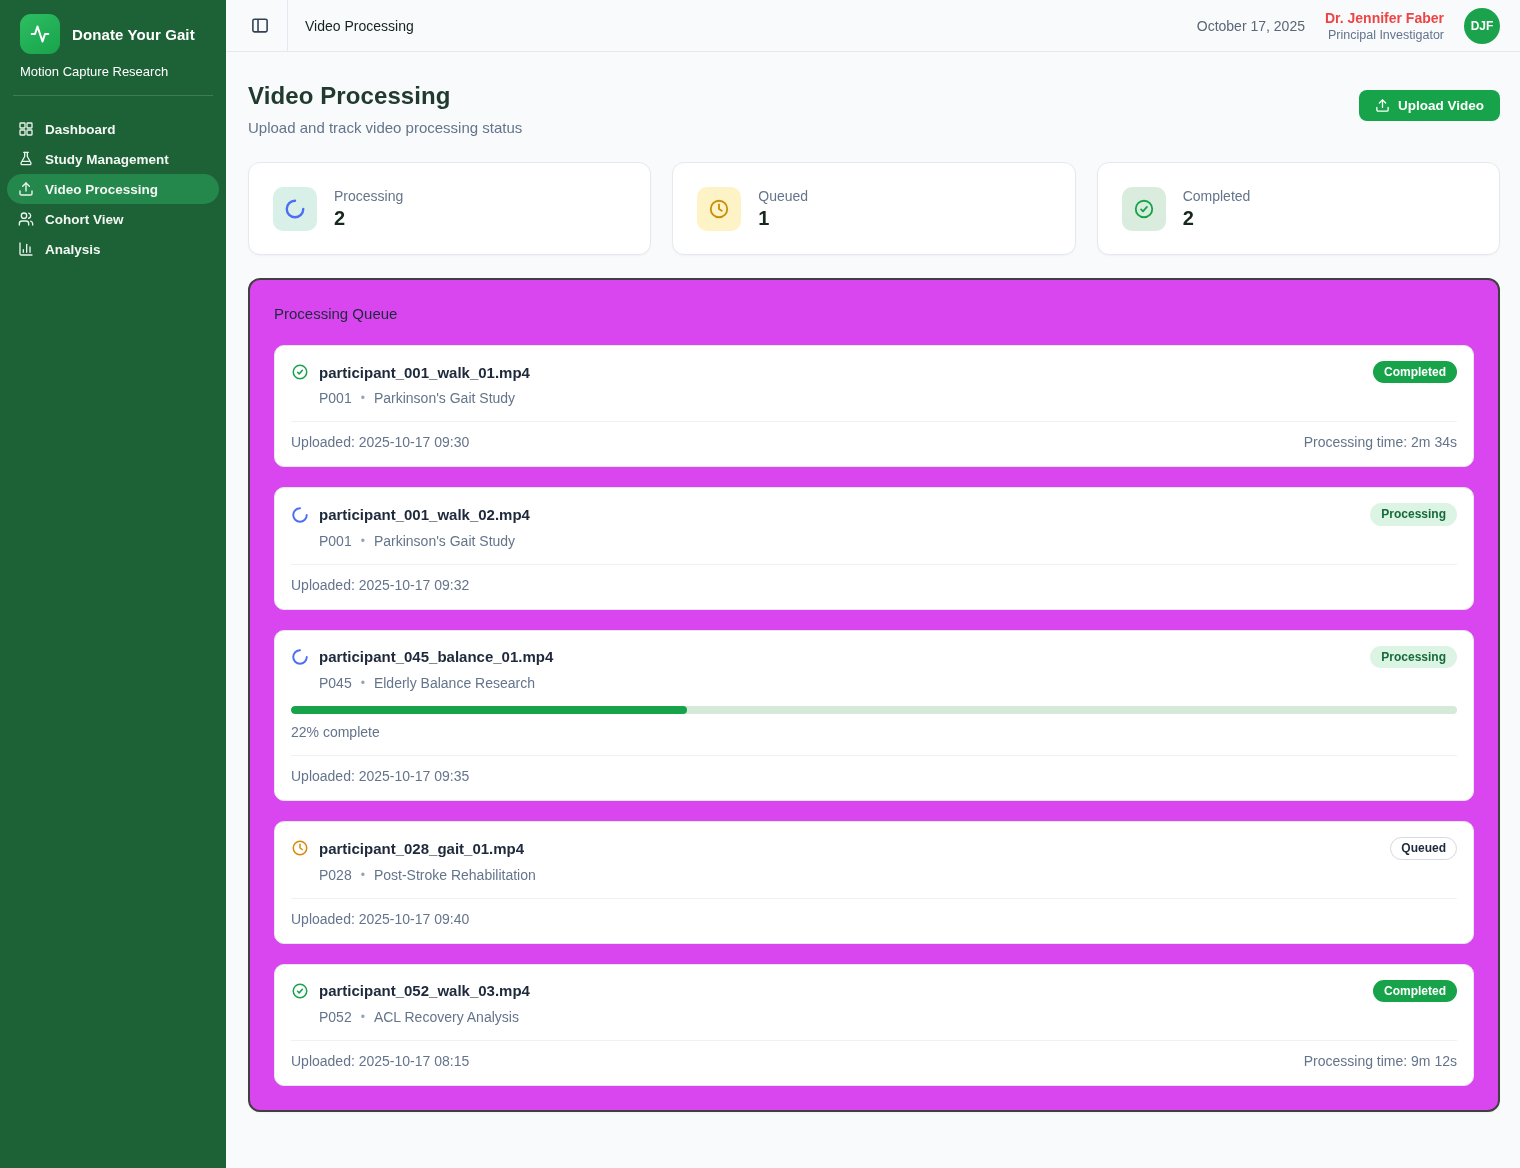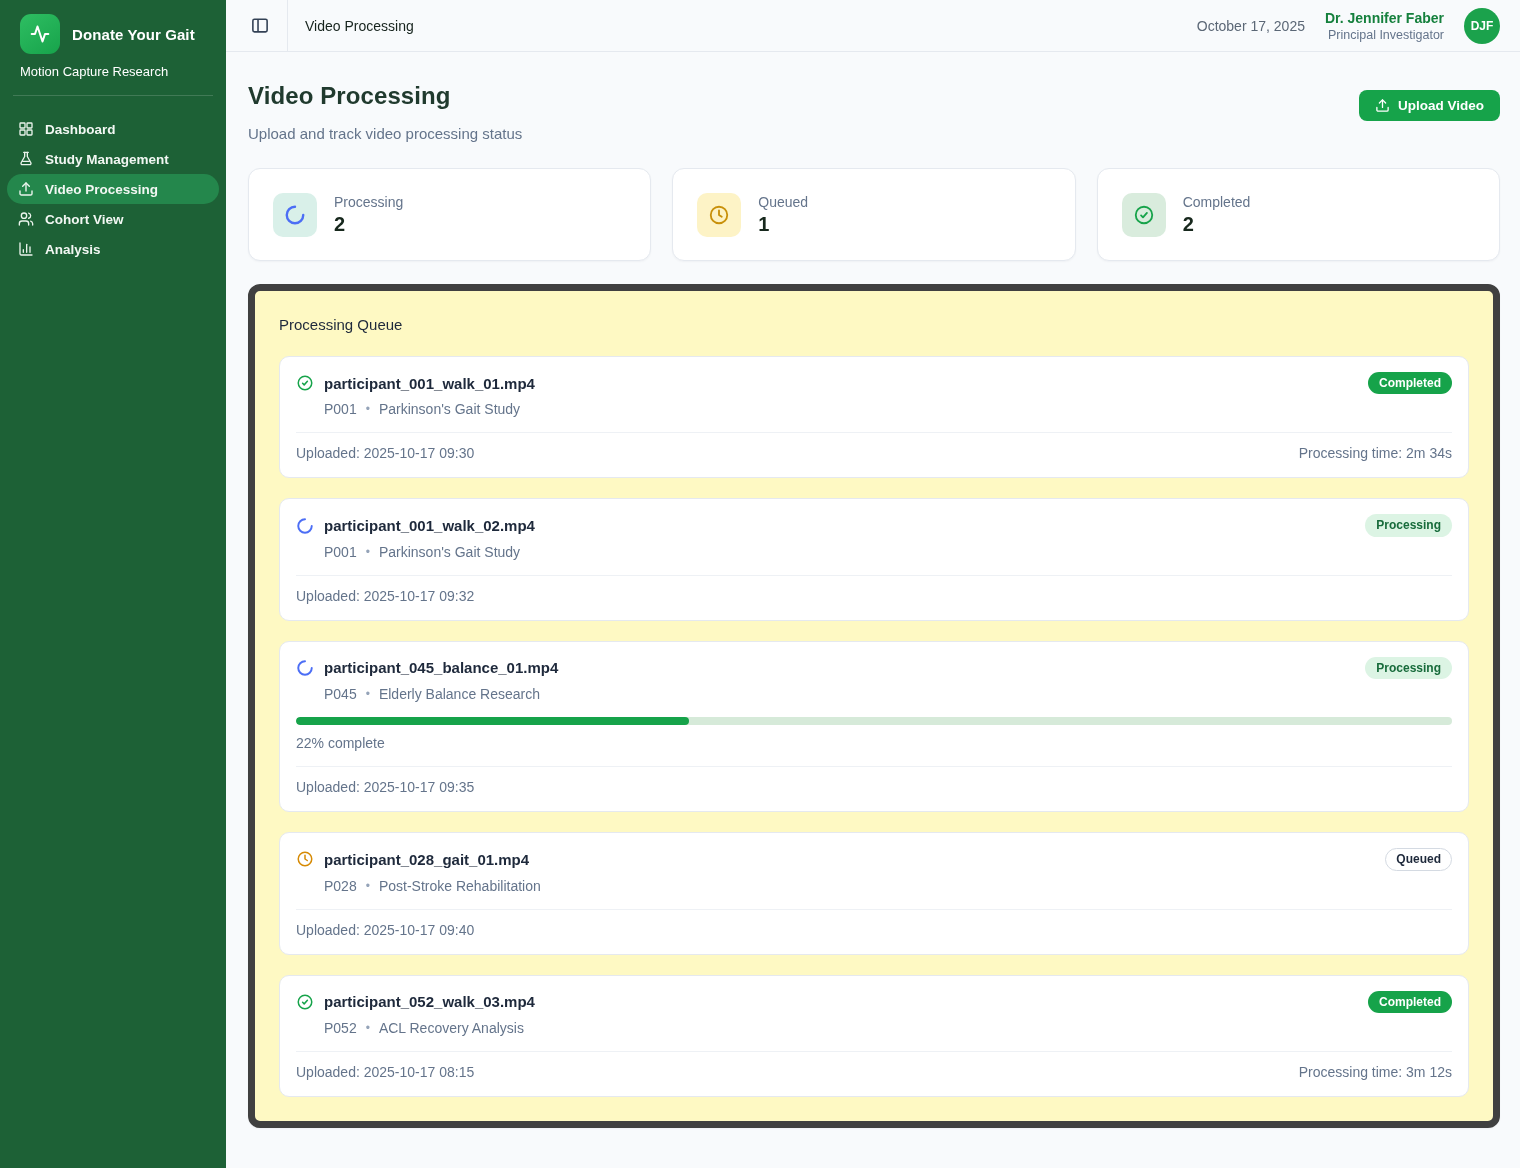--- a/index.html
+++ b/index.html
@@ -48,34 +48,34 @@
     background:#f8fafc; border-bottom:1px solid #e5e9ef;
     display:flex; align-items:center;
     padding:0 20px 0 24px;
   }
   .panel-btn { width:20px; height:19px; color:#334155; cursor:pointer; }
   .topbar-vdiv { width:1px; align-self:stretch; background:#e5e9ef; margin-left:17px; }
   .crumb { margin-left:17px; font-size:14px; font-weight:500; color:#16231d; }
   .topbar-right { margin-left:auto; display:flex; align-items:center; gap:20px; }
   .topbar-date { font-size:14px; color:#5b6776; }
   .user-meta { text-align:right; }
-  .user-name { font-size:14px; font-weight:600; color:#15803d; }
+  .user-name { font-size:14px; font-weight:600; color:#ef4444; }
   .user-role { font-size:12.5px; color:#64748b; margin-top:2px; }
   .avatar {
     width:36px; height:36px; border-radius:50%;
     background:#1ba24c; color:#fff;
     font-size:12px; font-weight:700;
     display:flex; align-items:center; justify-content:center;
     cursor:pointer;
   }
 
   .content { padding:30px 20px 0 22px; flex:1; overflow:hidden; }
   .page-head { display:flex; align-items:flex-start; }
   .page-title { font-size:24px; font-weight:700; color:#203a2e; letter-spacing:.1px; }
-  .page-sub { margin-top:15px; font-size:15px; color:#64748b; }
+  .page-sub { margin-top:9px; font-size:15px; color:#64748b; }
   .upload-btn {
     margin-left:auto; margin-top:8px;
     display:flex; align-items:center; gap:8px;
     background:#16a34a; color:#fff; border:none; border-radius:8px;
     font-family:inherit; font-size:13.5px; font-weight:600;
     padding:8px 16px; cursor:pointer;
   }
   .upload-btn .ic { width:15px; height:15px; }
 
   
@@ -86,21 +86,21 @@
     display:flex; align-items:center; gap:17px;
     box-shadow:0 1px 2px rgba(16,24,40,.04);
   }
   .stat-ic { width:44px; height:44px; border-radius:10px; display:flex; align-items:center; justify-content:center; }
   .stat-ic .ic { width:22px; height:22px; }
   .stat-label { font-size:14px; color:#64748b; }
   .stat-value { font-size:20px; font-weight:700; color:#17281d; margin-top:3px; }
 
   
   .queue-card {
-    margin-top:23px; background:#fef9c3; border:7px solid #404040; border-radius:12px;
+    margin-top:23px; background:#d946ef; border:2px solid #404040; border-radius:12px;
     padding:25px 24px 24px 24px;
     box-shadow:0 1px 2px rgba(16,24,40,.04);
   }
   .queue-title { font-size:15px; font-weight:500; color:#1e293b; }
   .queue-list { margin-top:23px; display:flex; flex-direction:column; gap:20px; }
   .q-item { border:1px solid #e5e9ef; border-radius:10px; padding:15px 16px 16px 16px; background:#fff; }
   .q-head { display:flex; align-items:center; gap:10px; }
   .q-status-ic { width:18px; height:18px; flex:0 0 18px; }
   .q-file { font-size:15px; font-weight:600; color:#1e293b; }
   .q-badge { margin-left:auto; font-size:12px; font-weight:600; border-radius:999px; padding:4px 11px; line-height:1.2; }
@@ -382,20 +382,20 @@
               <span class="q-badge completed">Completed</span>
             </div>
             <div class="q-sub">
               <span>P052</span>
               <span class="bullet">•</span>
               <span>ACL Recovery Analysis</span>
             </div>
             <hr class="q-div">
             <div class="q-foot">
               <span>Uploaded: 2025-10-17 08:15</span>
-              <span>Processing time: 3m 12s</span>
+              <span>Processing time: 9m 12s</span>
             </div>
           </div>
         </div>
     </section>
 
   </div>
 </div>
 
 </body></html>

